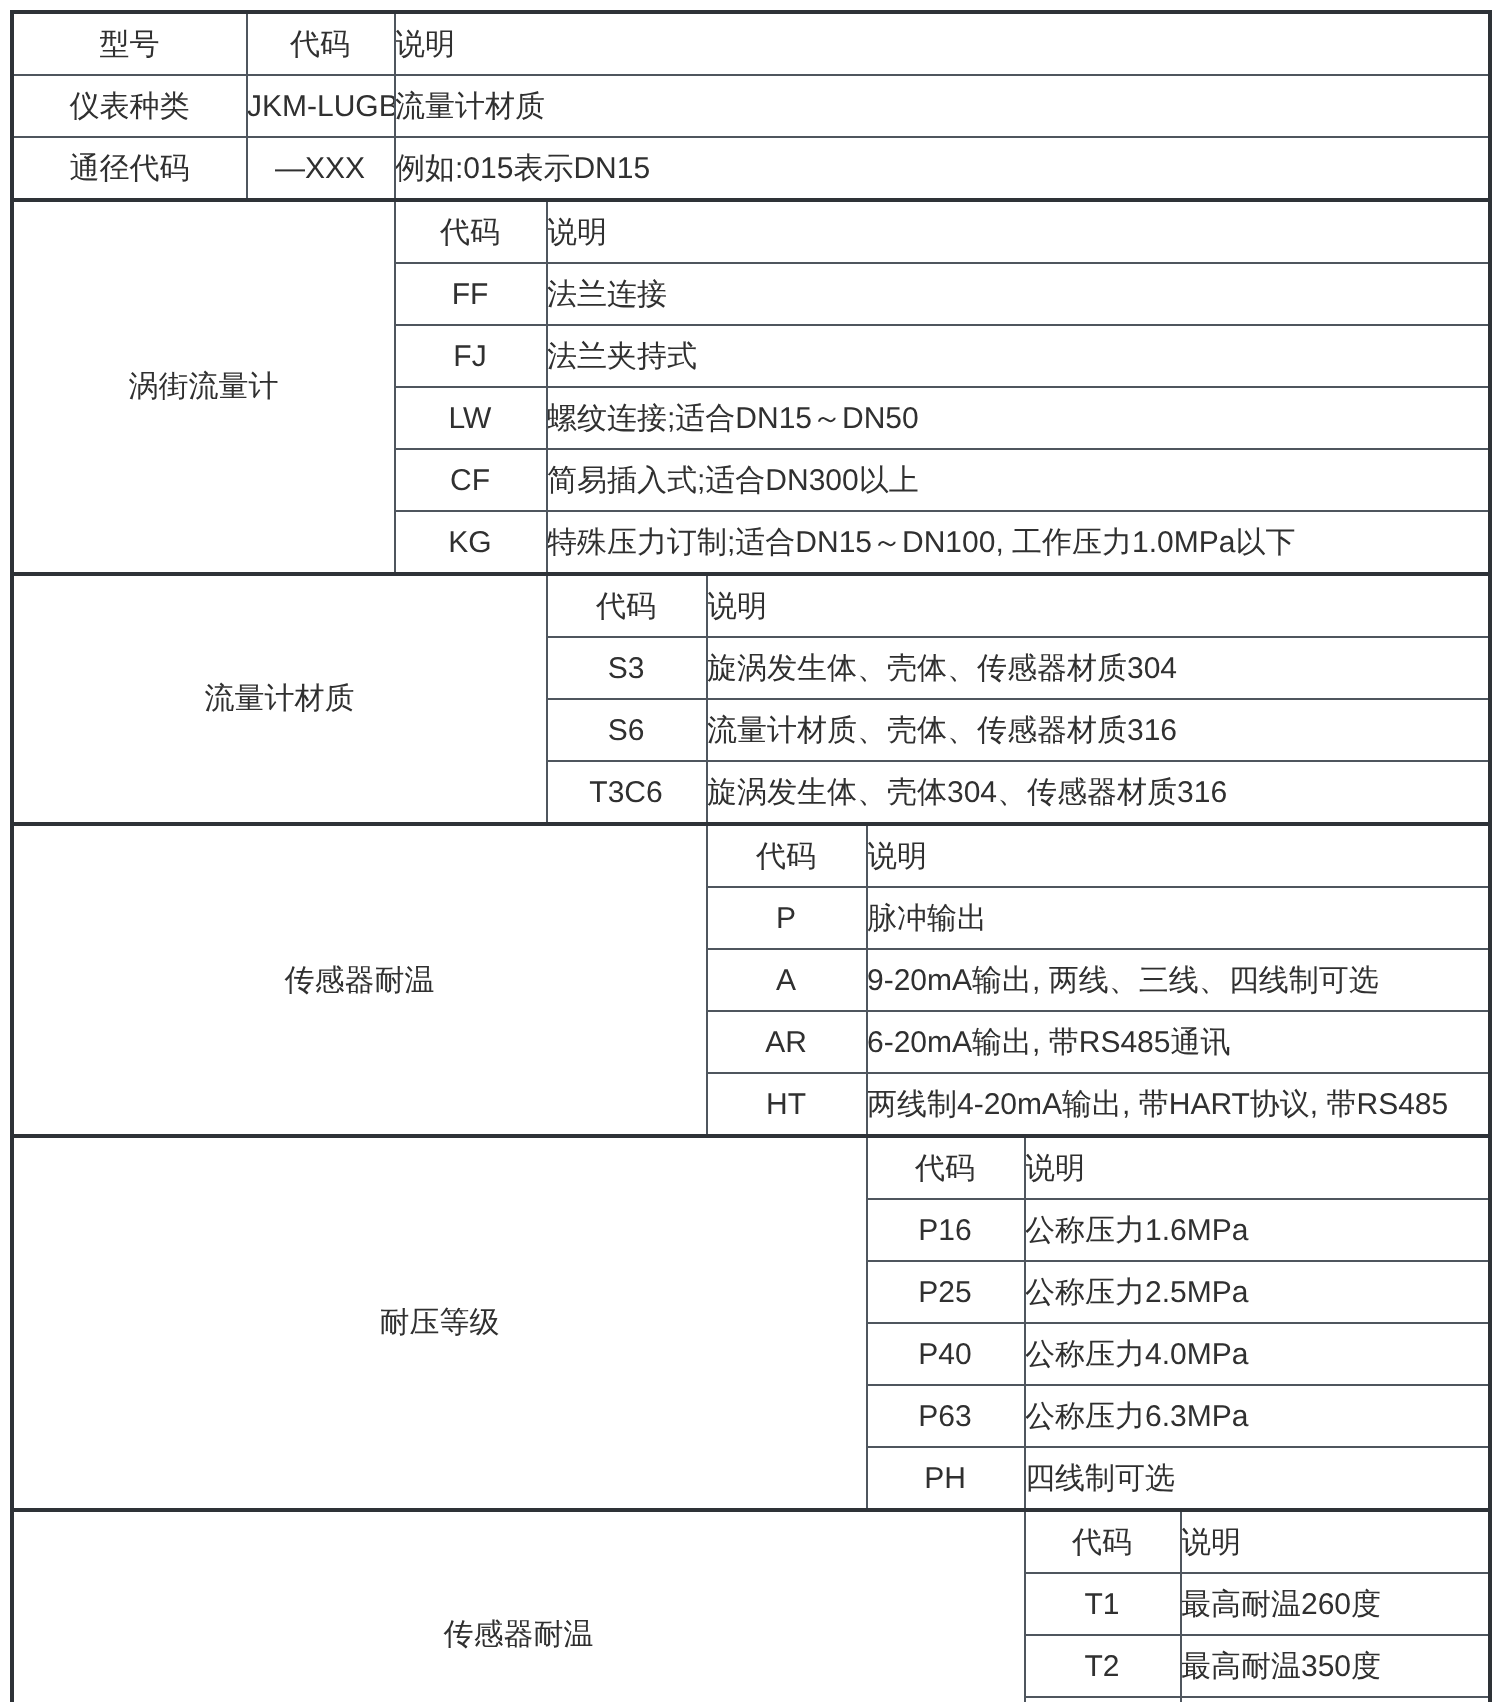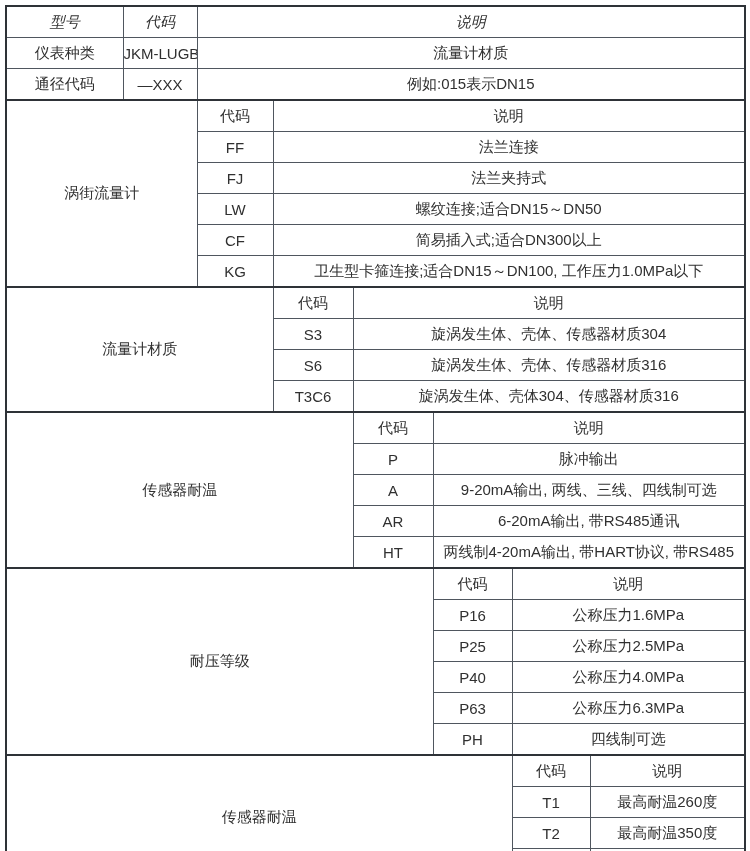--- a/index.html
+++ b/index.html
@@ -27,23 +27,23 @@
     height: 30px;
     padding: 0;
     font-size: 15px;
     color: #303030;
     vertical-align: middle;
     overflow: hidden;
     white-space: nowrap;
     background: #ffffff;
   }
   td.cc { text-align: center; }
-  td.dc { text-align: center; padding: 0 8px 0 12px; }
+  td.dc { text-align: left; padding: 0 8px 0 12px; }
   td.blue  { background: #d5e1f1; }
-  td.hblue { background: #c8d8ec; font-style: italic; }
+  td.hblue { background: #c8d8ec; }
   tr.st td { border-top: 2px solid #2e3237; }
 </style>
 </head>
 <body>
 
 <div class="wrap">
   <table class="spec">
     <colgroup>
       <col style="width:117px">
         <col style="width:74px">
@@ -90,35 +90,35 @@
     <tr>
       <td class="cc">LW</td>
       <td class="dc" colspan="5">螺纹连接;适合DN15～DN50</td>
     </tr>
     <tr>
       <td class="cc blue">CF</td>
       <td class="dc blue" colspan="5">简易插入式;适合DN300以上</td>
     </tr>
     <tr>
       <td class="cc">KG</td>
-      <td class="dc" colspan="5">卫生型卡箍连接;适合DN15～DN100, 工作压力1.0MPa以下</td>
+      <td class="dc" colspan="5">特殊压力订制;适合DN15～DN100, 工作压力1.0MPa以下</td>
     </tr>
 
     <tr class="st">
       <td class="cc" rowspan="4" colspan="3">流量计材质</td>
       <td class="cc blue">代码</td>
       <td class="dc blue" colspan="4">说明</td>
     </tr>
     <tr>
       <td class="cc">S3</td>
       <td class="dc" colspan="4">旋涡发生体、壳体、传感器材质304</td>
     </tr>
     <tr>
       <td class="cc blue">S6</td>
-      <td class="dc blue" colspan="4">旋涡发生体、壳体、传感器材质316</td>
+      <td class="dc blue" colspan="4">流量计材质、壳体、传感器材质316</td>
     </tr>
     <tr>
       <td class="cc">T3C6</td>
       <td class="dc" colspan="4">旋涡发生体、壳体304、传感器材质316</td>
     </tr>
 
     <tr class="st">
       <td class="cc" rowspan="5" colspan="4">传感器耐温</td>
       <td class="cc blue">代码</td>
       <td class="dc blue" colspan="3">说明</td>

